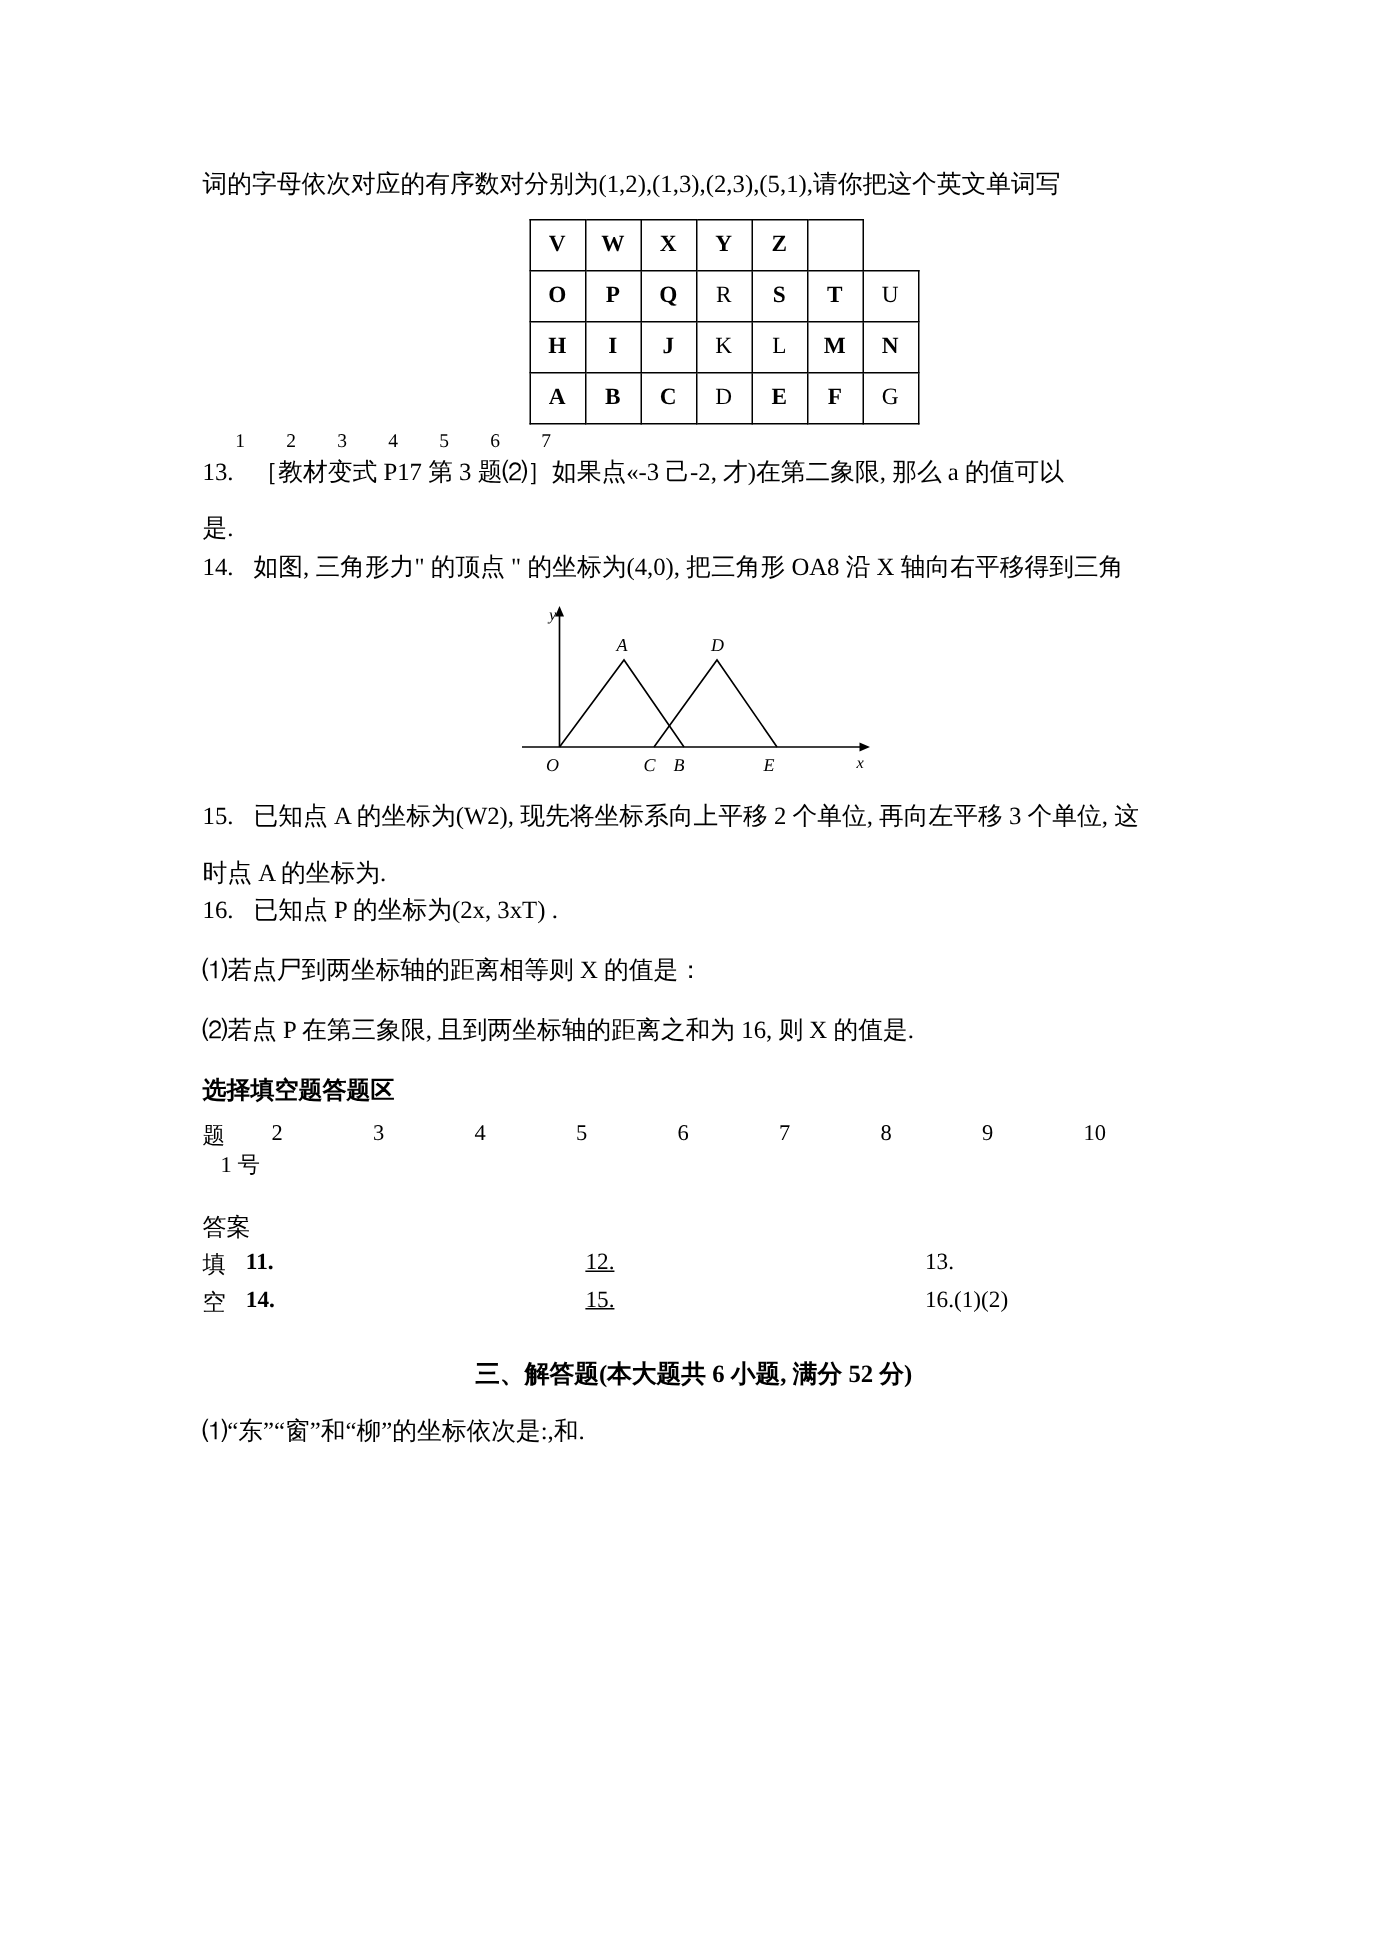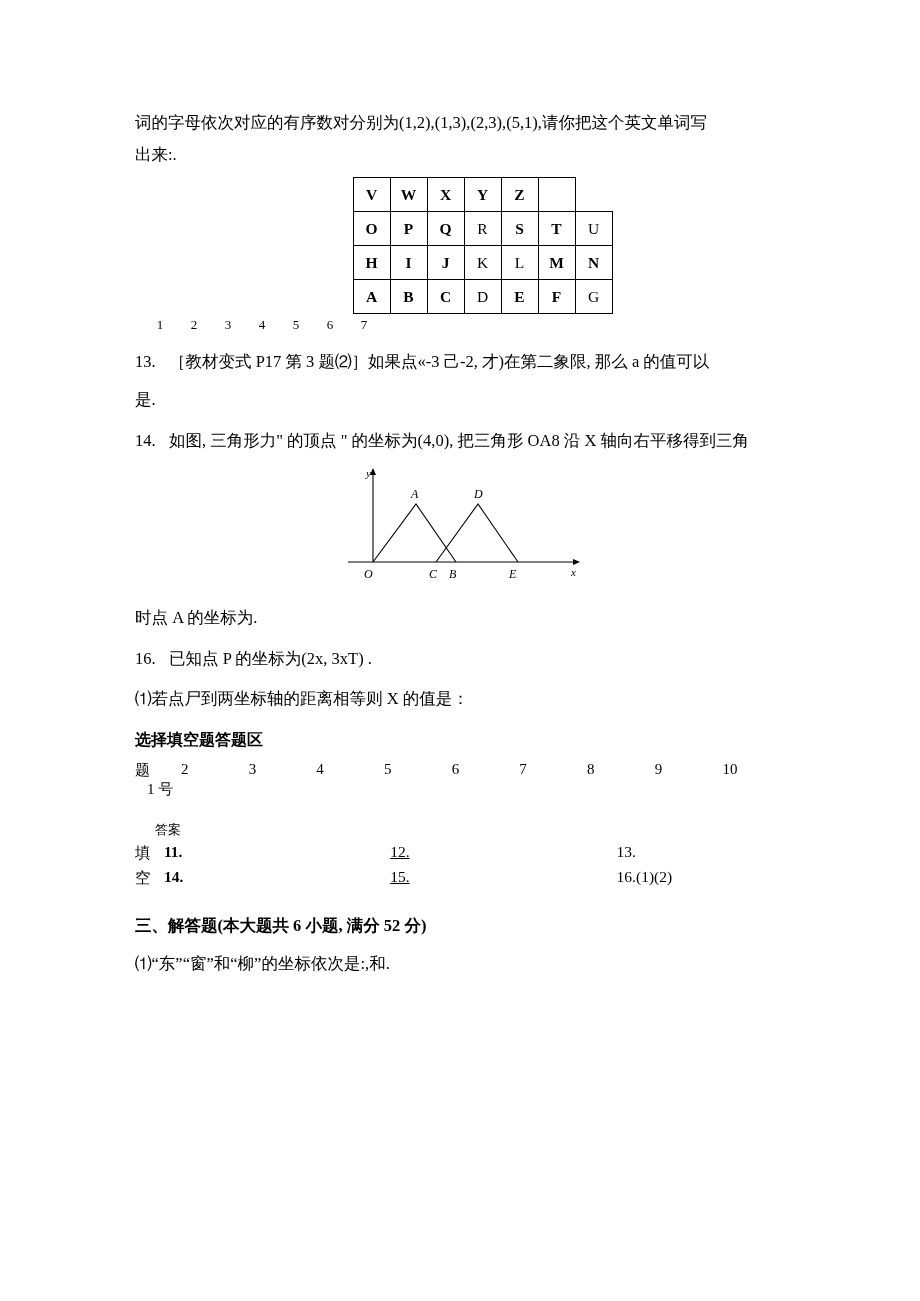--- a/index.html
+++ b/index.html
@@ -29,21 +29,20 @@
   }
   p {
     margin: 0;
     font-size: 16.5px;
     line-height: 1.55;
   }
   .para {
     margin-bottom: 6px;
   }
   .q-line {
-    margin-top: 16px;
     font-size: 16.5px;
     line-height: 1.6;
   }
   .num {
     display: inline-block;
     width: 34px;
   }
 
   
   .grid-wrap {
@@ -115,49 +114,49 @@
     flex: 1;
     display: flex;
   }
   .ans-nums span {
     flex: 1;
     text-align: left;
     font-size: 15px;
   }
   .ans-answer {
     margin-top: 22px;
-    margin-left: 20px;
-    font-size: 13px;
+    margin-left: 0;
+    font-size: 16px;
   }
   .blank-row {
     display: flex;
     margin-top: 4px;
     font-size: 15.5px;
   }
   .blank-row .lbl {
     width: 30px;
   }
   .blank-row .c1 { width: 235px; font-weight: bold; }
   .blank-row .c2 { width: 235px; text-decoration: underline; }
   .blank-row .c3 { width: 180px; }
 
   .section-head {
     margin-top: 26px;
     font-weight: bold;
     font-size: 16.5px;
+    text-align: center;
   }
 </style>
 </head>
 <body>
 
 <div class="page">
   <div class="content">
 
     <p class="para">词的字母依次对应的有序数对分别为(1,2),(1,3),(2,3),(5,1),请你把这个英文单词写</p>
-    <p class="para">出来:.</p>
 
     <div class="grid-wrap">
       <div>
         <table class="letters">
           <tbody>
               <tr>
             <td class="b topcell">V</td>
             <td class="b topcell">W</td>
             <td class="b topcell">X</td>
             <td class="b topcell">Y</td>
@@ -227,26 +226,28 @@
         <text x="36" y="114" font-family="Liberation Serif, serif" font-size="12" font-style="italic">O</text>
         <text x="83" y="34" font-family="Liberation Serif, serif" font-size="12" font-style="italic">A</text>
         <text x="146" y="34" font-family="Liberation Serif, serif" font-size="12" font-style="italic">D</text>
         <text x="101" y="114" font-family="Liberation Serif, serif" font-size="12" font-style="italic">C</text>
         <text x="121" y="114" font-family="Liberation Serif, serif" font-size="12" font-style="italic">B</text>
         <text x="181" y="114" font-family="Liberation Serif, serif" font-size="12" font-style="italic">E</text>
       </svg>
     </div>
 
     <div class="q-line">
+      <p><span class="num">15.</span><span>已知点 A 的坐标为(W2), 现先将坐标系向上平移 2 个单位, 再向左平移 3 个单位, 这</span></p>
       <p style="margin-top:12px">时点 A 的坐标为.</p>
     </div>
 
     <div class="q-line">
       <p><span class="num">16.</span><span>已知点 P 的坐标为(2x, 3xT) .</span></p>
       <p style="margin-top:14px">⑴若点尸到两坐标轴的距离相等则 X 的值是：</p>
+      <p style="margin-top:14px">⑵若点 P 在第三象限, 且到两坐标轴的距离之和为 16, 则 X 的值是.</p>
     </div>
 
     <div class="ans-title">选择填空题答题区</div>
 
     <div class="ans-table">
       <div class="ans-row">
         <div class="ans-label">
           <div>题</div>
           <div style="margin-left:12px">1 号</div>
         </div>

